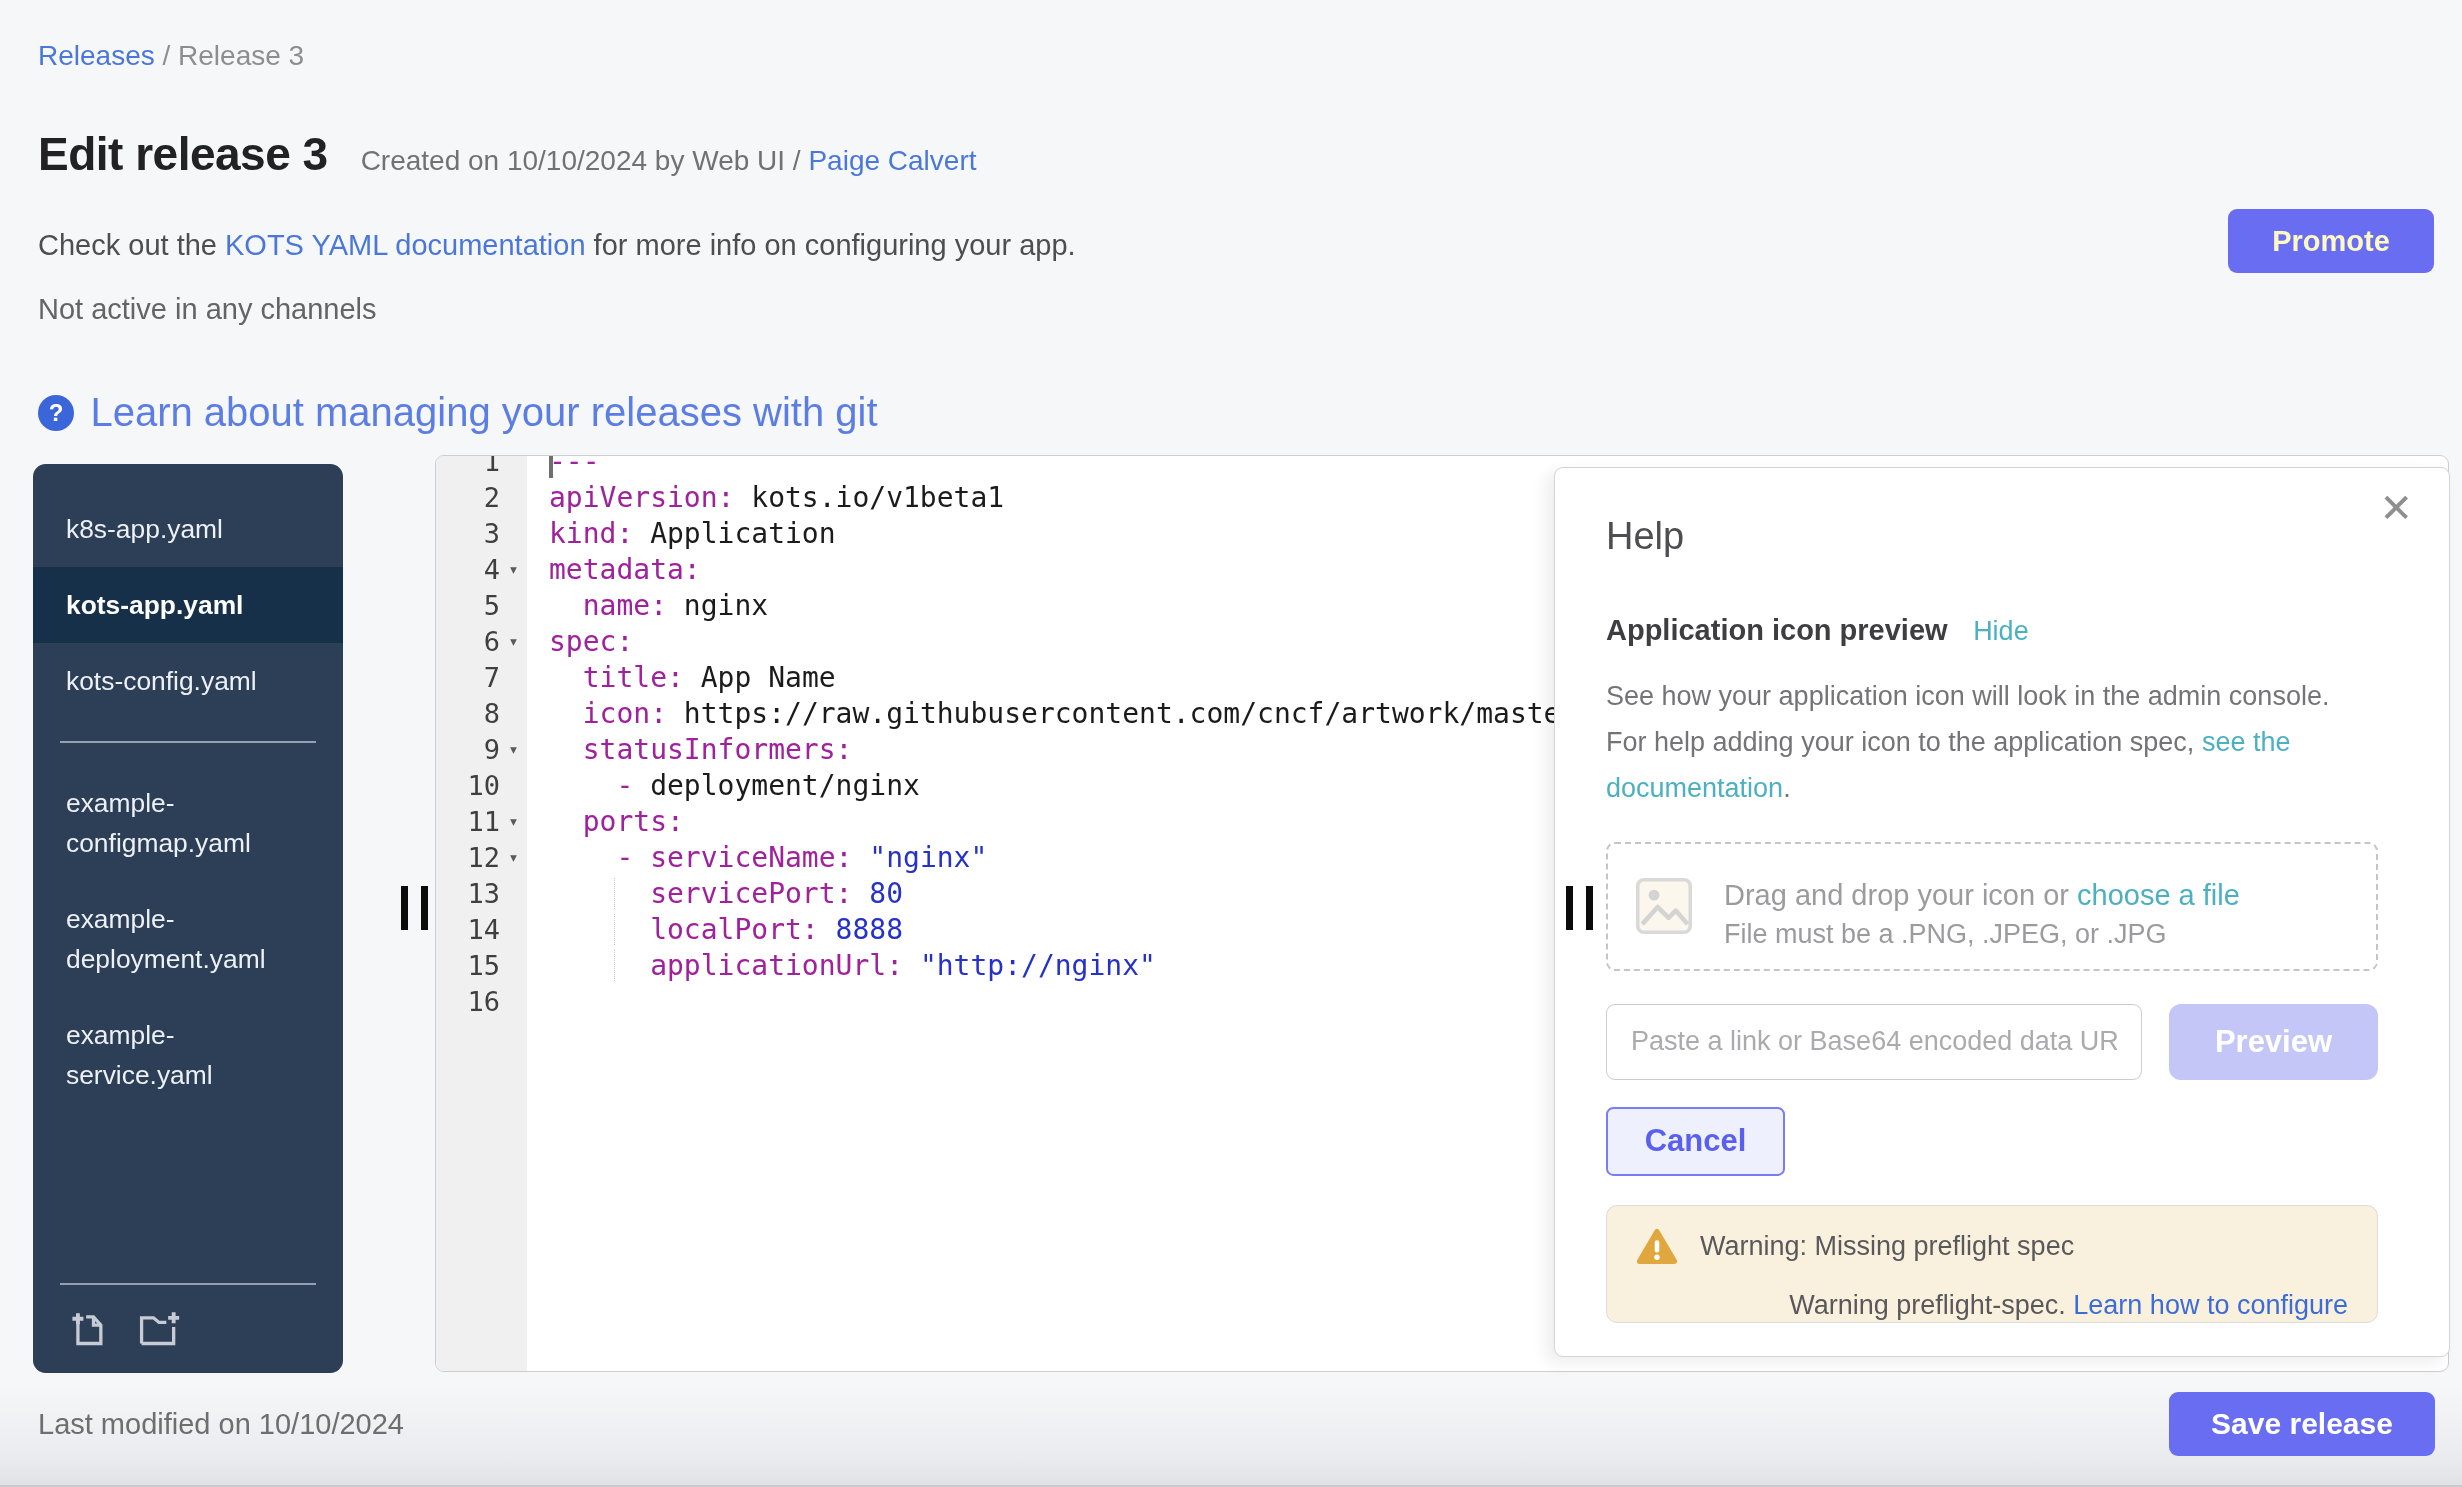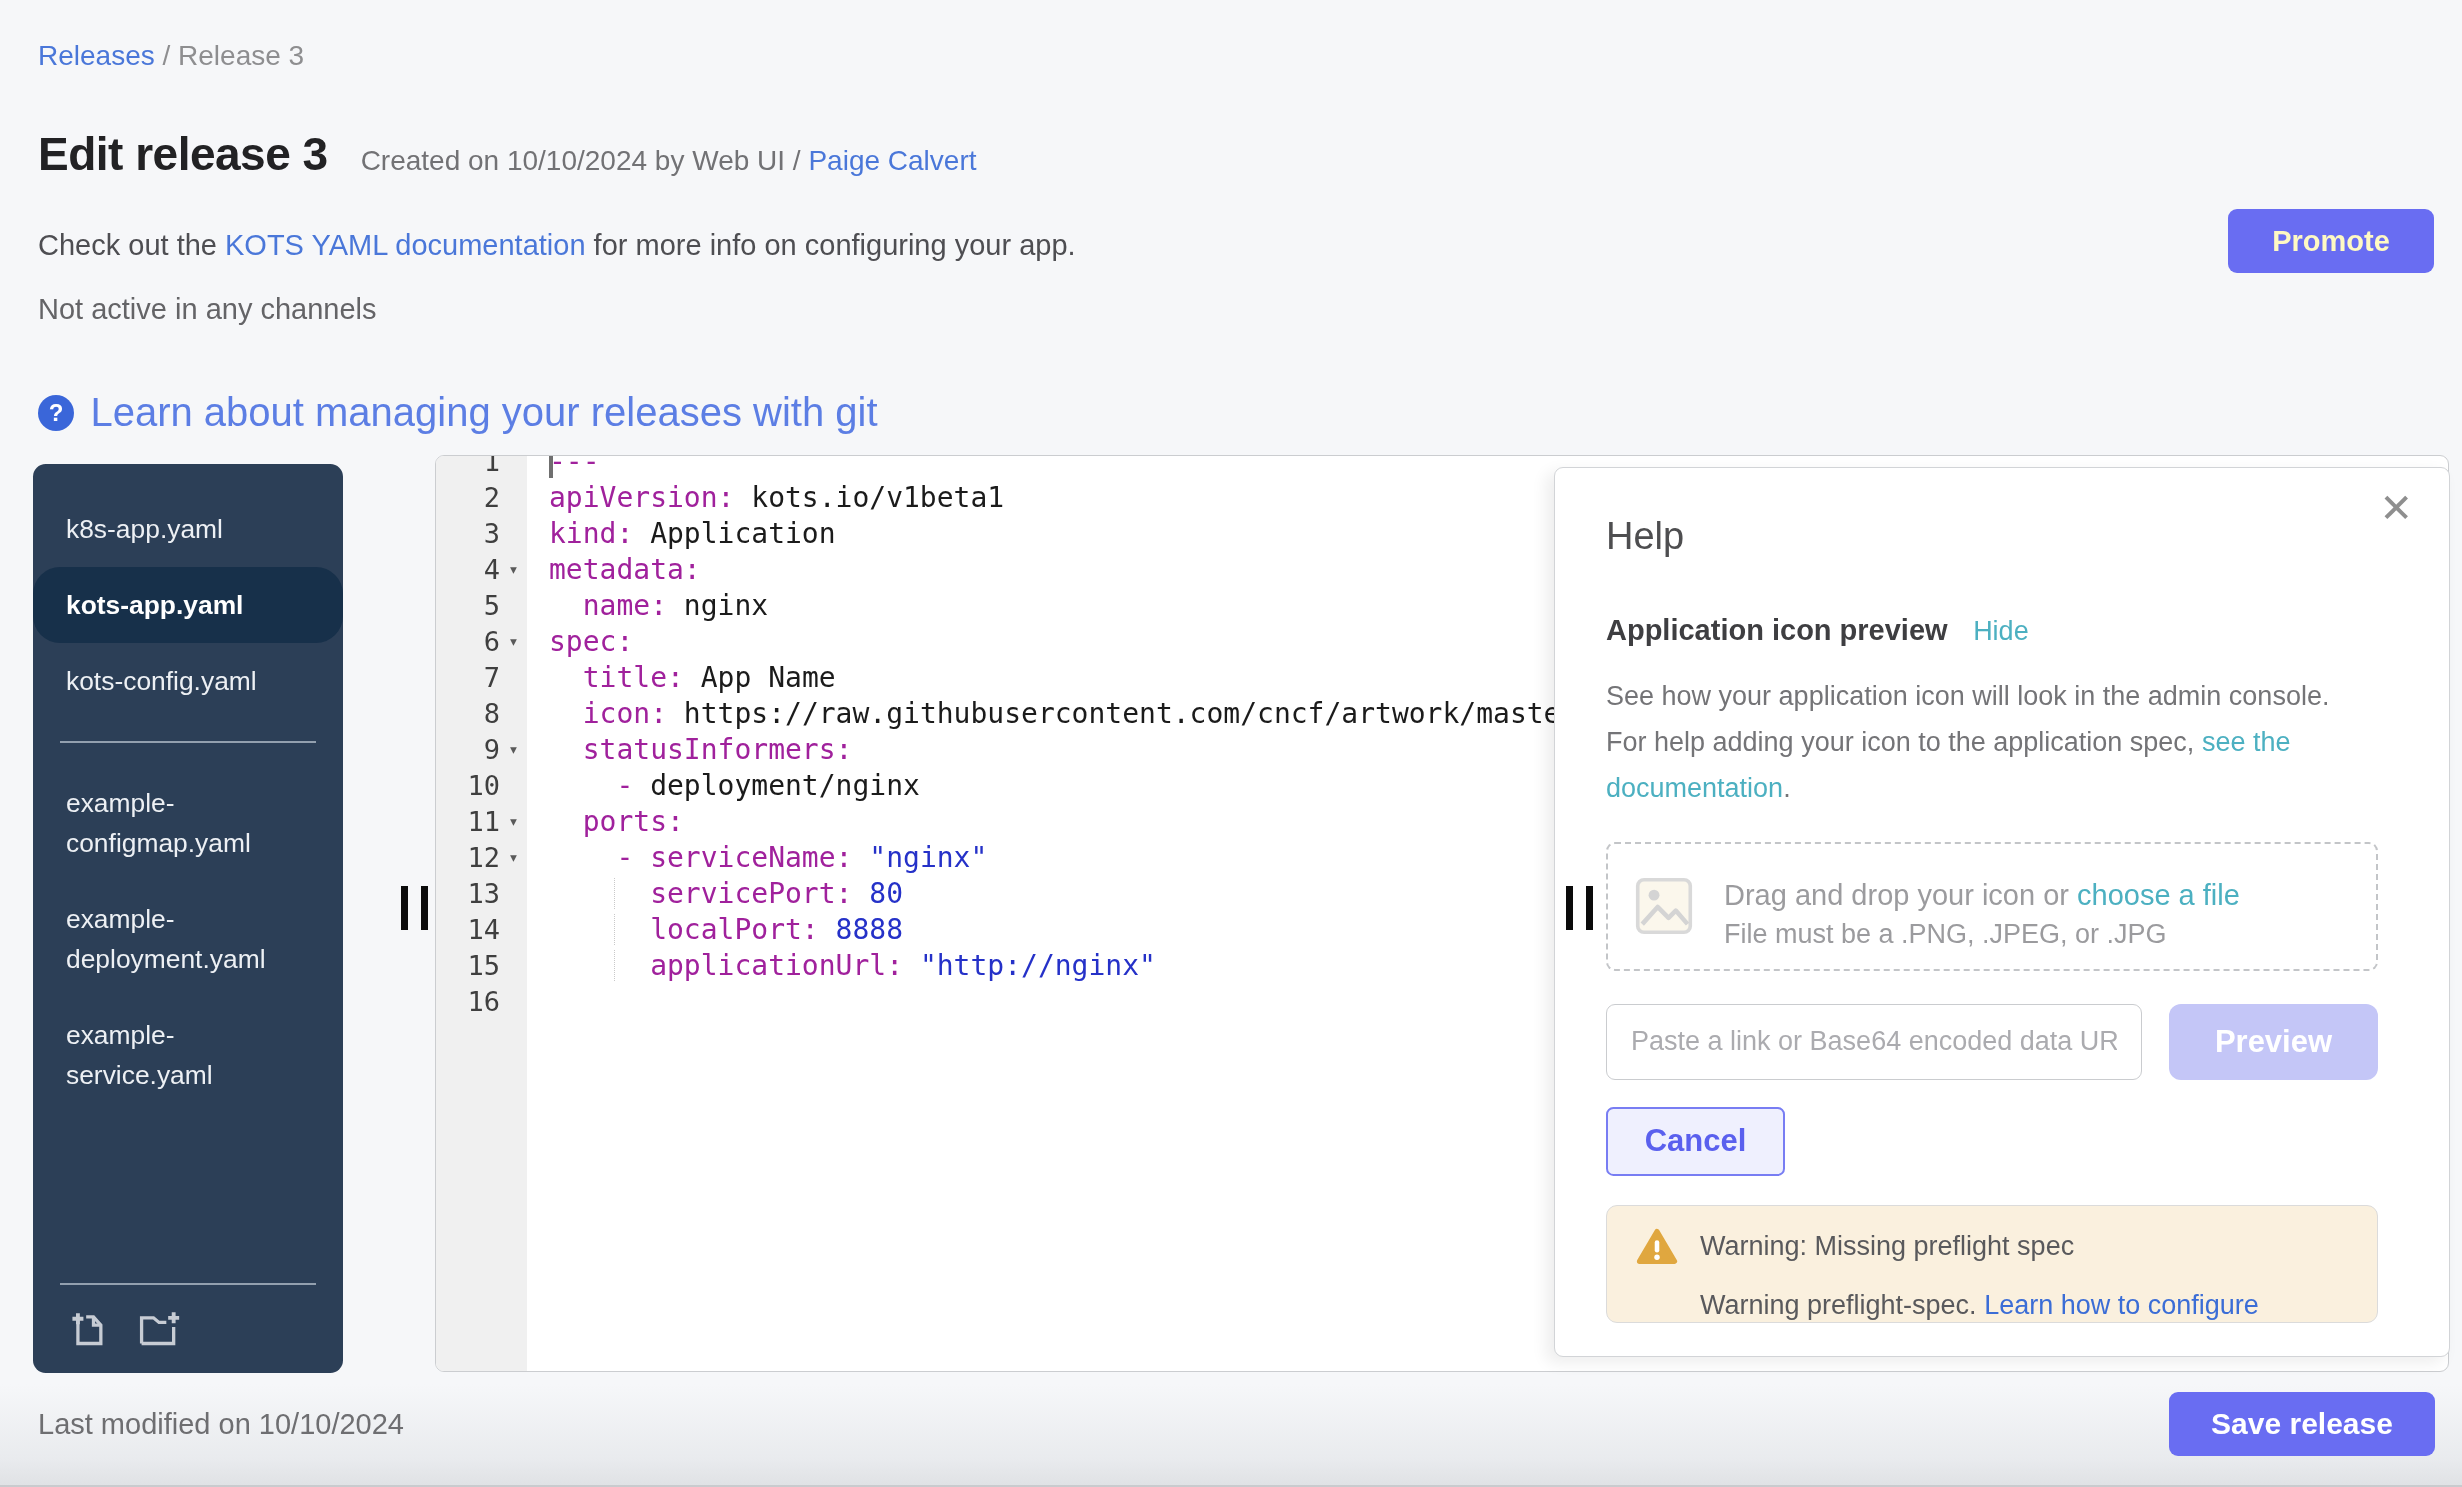--- a/index.html
+++ b/index.html
@@ -33,21 +33,21 @@
   .q-icon { width:36px; height:36px; border-radius:50%; background:#3A66D9; color:#fff;
     font-size:24px; font-weight:700; display:flex; align-items:center; justify-content:center; }
   .git-link { font-size:40px; color:#5C7EE4; cursor:pointer; }
 
   
   .sidebar { position:absolute; left:33px; top:464px; width:310px; height:909px;
     background:#2C3F57; border-radius:12.7px; display:flex; flex-direction:column; overflow:hidden; }
   .tree-list { padding-top:27px; }
   .tree-item { font-size:26.4px; color:#EDF0F4; padding:18px 36px 18px 33px; line-height:40px;
     cursor:pointer; overflow-wrap:break-word; }
-  .tree-item.selected { background:#17304A; font-weight:700; color:#FFFFFF;border-radius:27px; }
+  .tree-item.selected { background:#17304A; font-weight:700; color:#FFFFFF; }
   .tree-divider { height:1.8px; background:#93A0AF; margin:22px 27px; }
   .sidebar-bottom { margin-top:auto; padding:0 27px 24px 27px; }
   .sidebar-bottom .bar { height:1.8px; background:#93A0AF; margin-bottom:20px; }
   .sb-icons { display:flex; gap:27px; padding-left:5.5px; }
   .sb-icon { width:44px; height:44px; cursor:pointer; }
   .sb-icon svg { width:100%; height:100%; }
 
   
   .editor { position:absolute; left:435px; top:455px; width:2014px; height:917px;
     background:#fff; border:1.8px solid #CBCDD0; border-radius:9px; overflow:hidden; }
@@ -100,21 +100,21 @@
   .icon-input-row { margin-top:33px; display:flex; gap:27px; width:772px; }
   .icon-url-input { flex:1; height:76px; border:1.8px solid #CACCCF; border-radius:9px;
     font-size:27px; font-family:inherit; padding:0 24px; color:#55555A; min-width:0; }
   .icon-url-input::placeholder { color:#ABABAF; }
   .preview-btn { width:209px; height:76px; flex:none; background:#C4C6F7; border:none;
     border-radius:12px; color:#fff; font-size:31px; font-weight:700; font-family:inherit; }
   .cancel-btn { margin-top:27px; width:179px; height:69px; background:#EFF0FE;
     border:2.7px solid #787DF3; border-radius:7.3px; color:#5A60EE; font-size:31px; font-weight:700;
     font-family:inherit; cursor:pointer; }
   .warning-box { margin-top:29px; width:772px; height:118px; background:#FAF0DE;
-    border:1.8px solid #DBDBDB; border-radius:11px; padding:22px 29px 0 29px; overflow:hidden; }
+    border:1.8px solid #DBDBDB; border-radius:11px; padding:22px 29px 0 29px; overflow:hidden;text-align:right; }
   .warn-row1 { display:flex; align-items:center; gap:22px; }
   .warn-icon { width:42px; height:38px; flex:none; }
   .warn-text { font-size:27px; color:#59595C; }
   .warn-row2 { margin:24px 0 0 64px; font-size:27px; color:#59595C; }
   .warn-row2 .warn-link { color:#3B6DD6; cursor:pointer; }
 
   
   .last-modified { position:absolute; left:38px; top:1408px; font-size:29px; color:#6E6E71; }
   .save-btn { position:absolute; left:2169px; top:1392px; width:266px; height:64px;
     background:#696DF2; border:none; border-radius:9px; color:#fff; font-size:30px;

